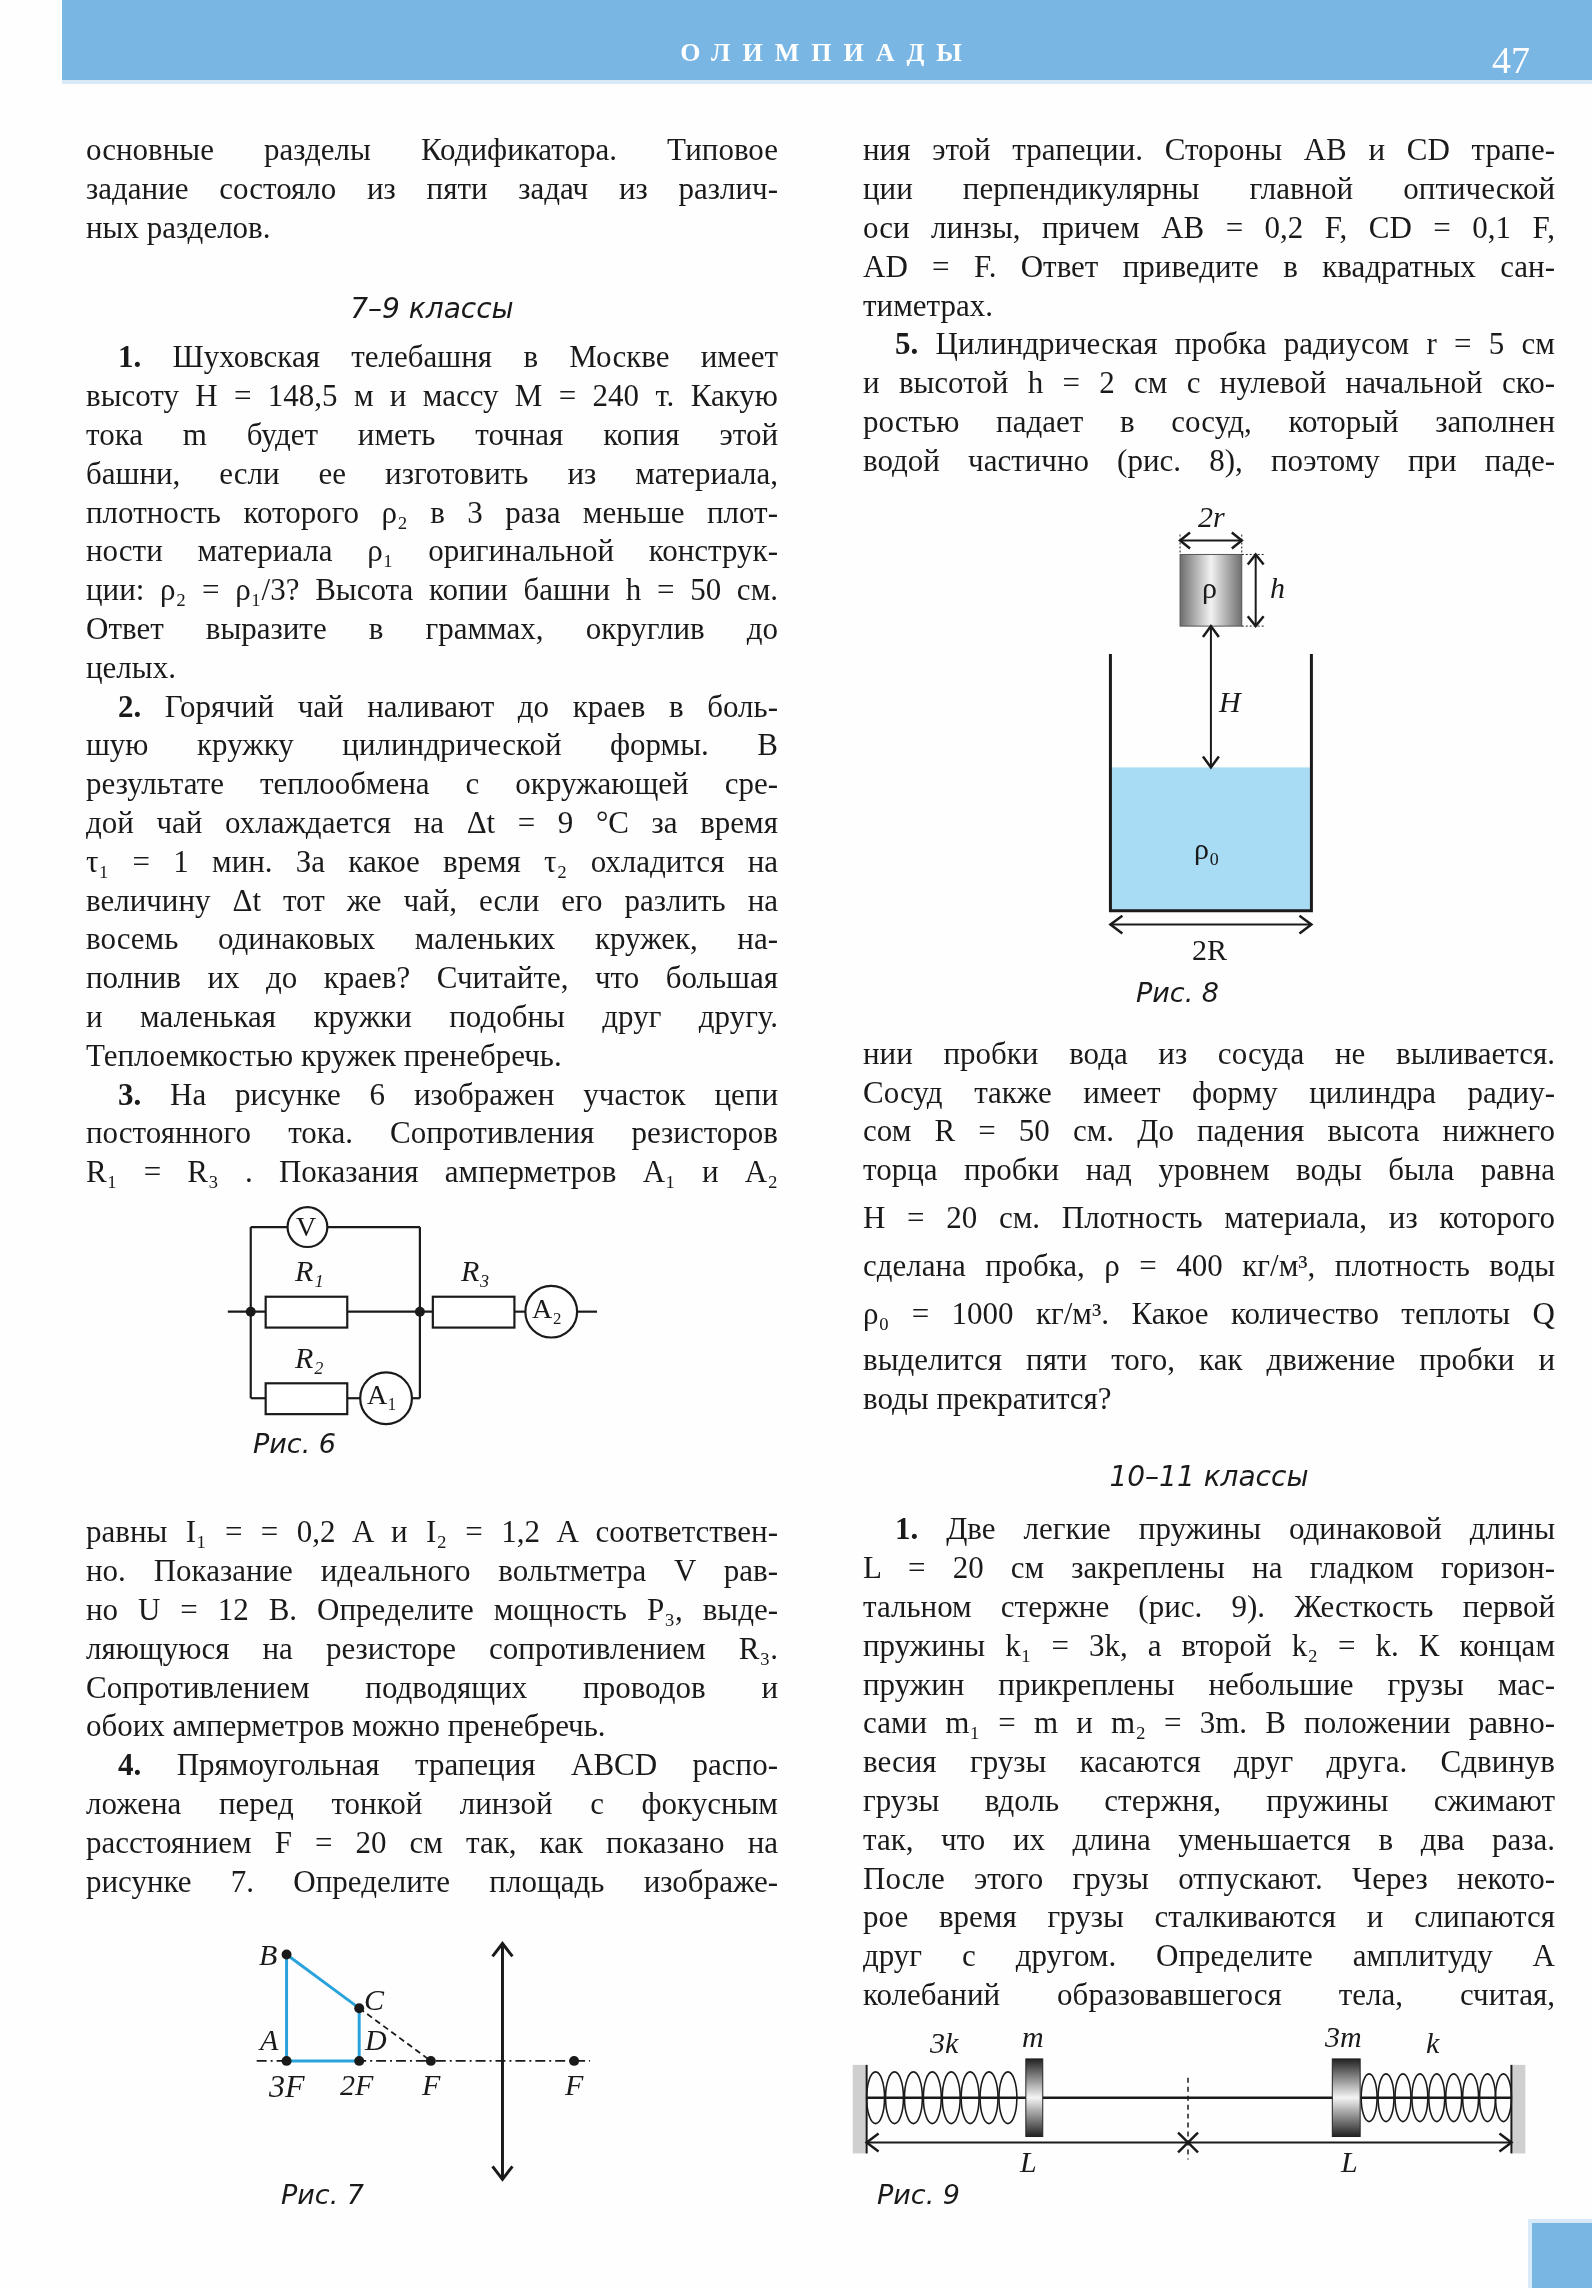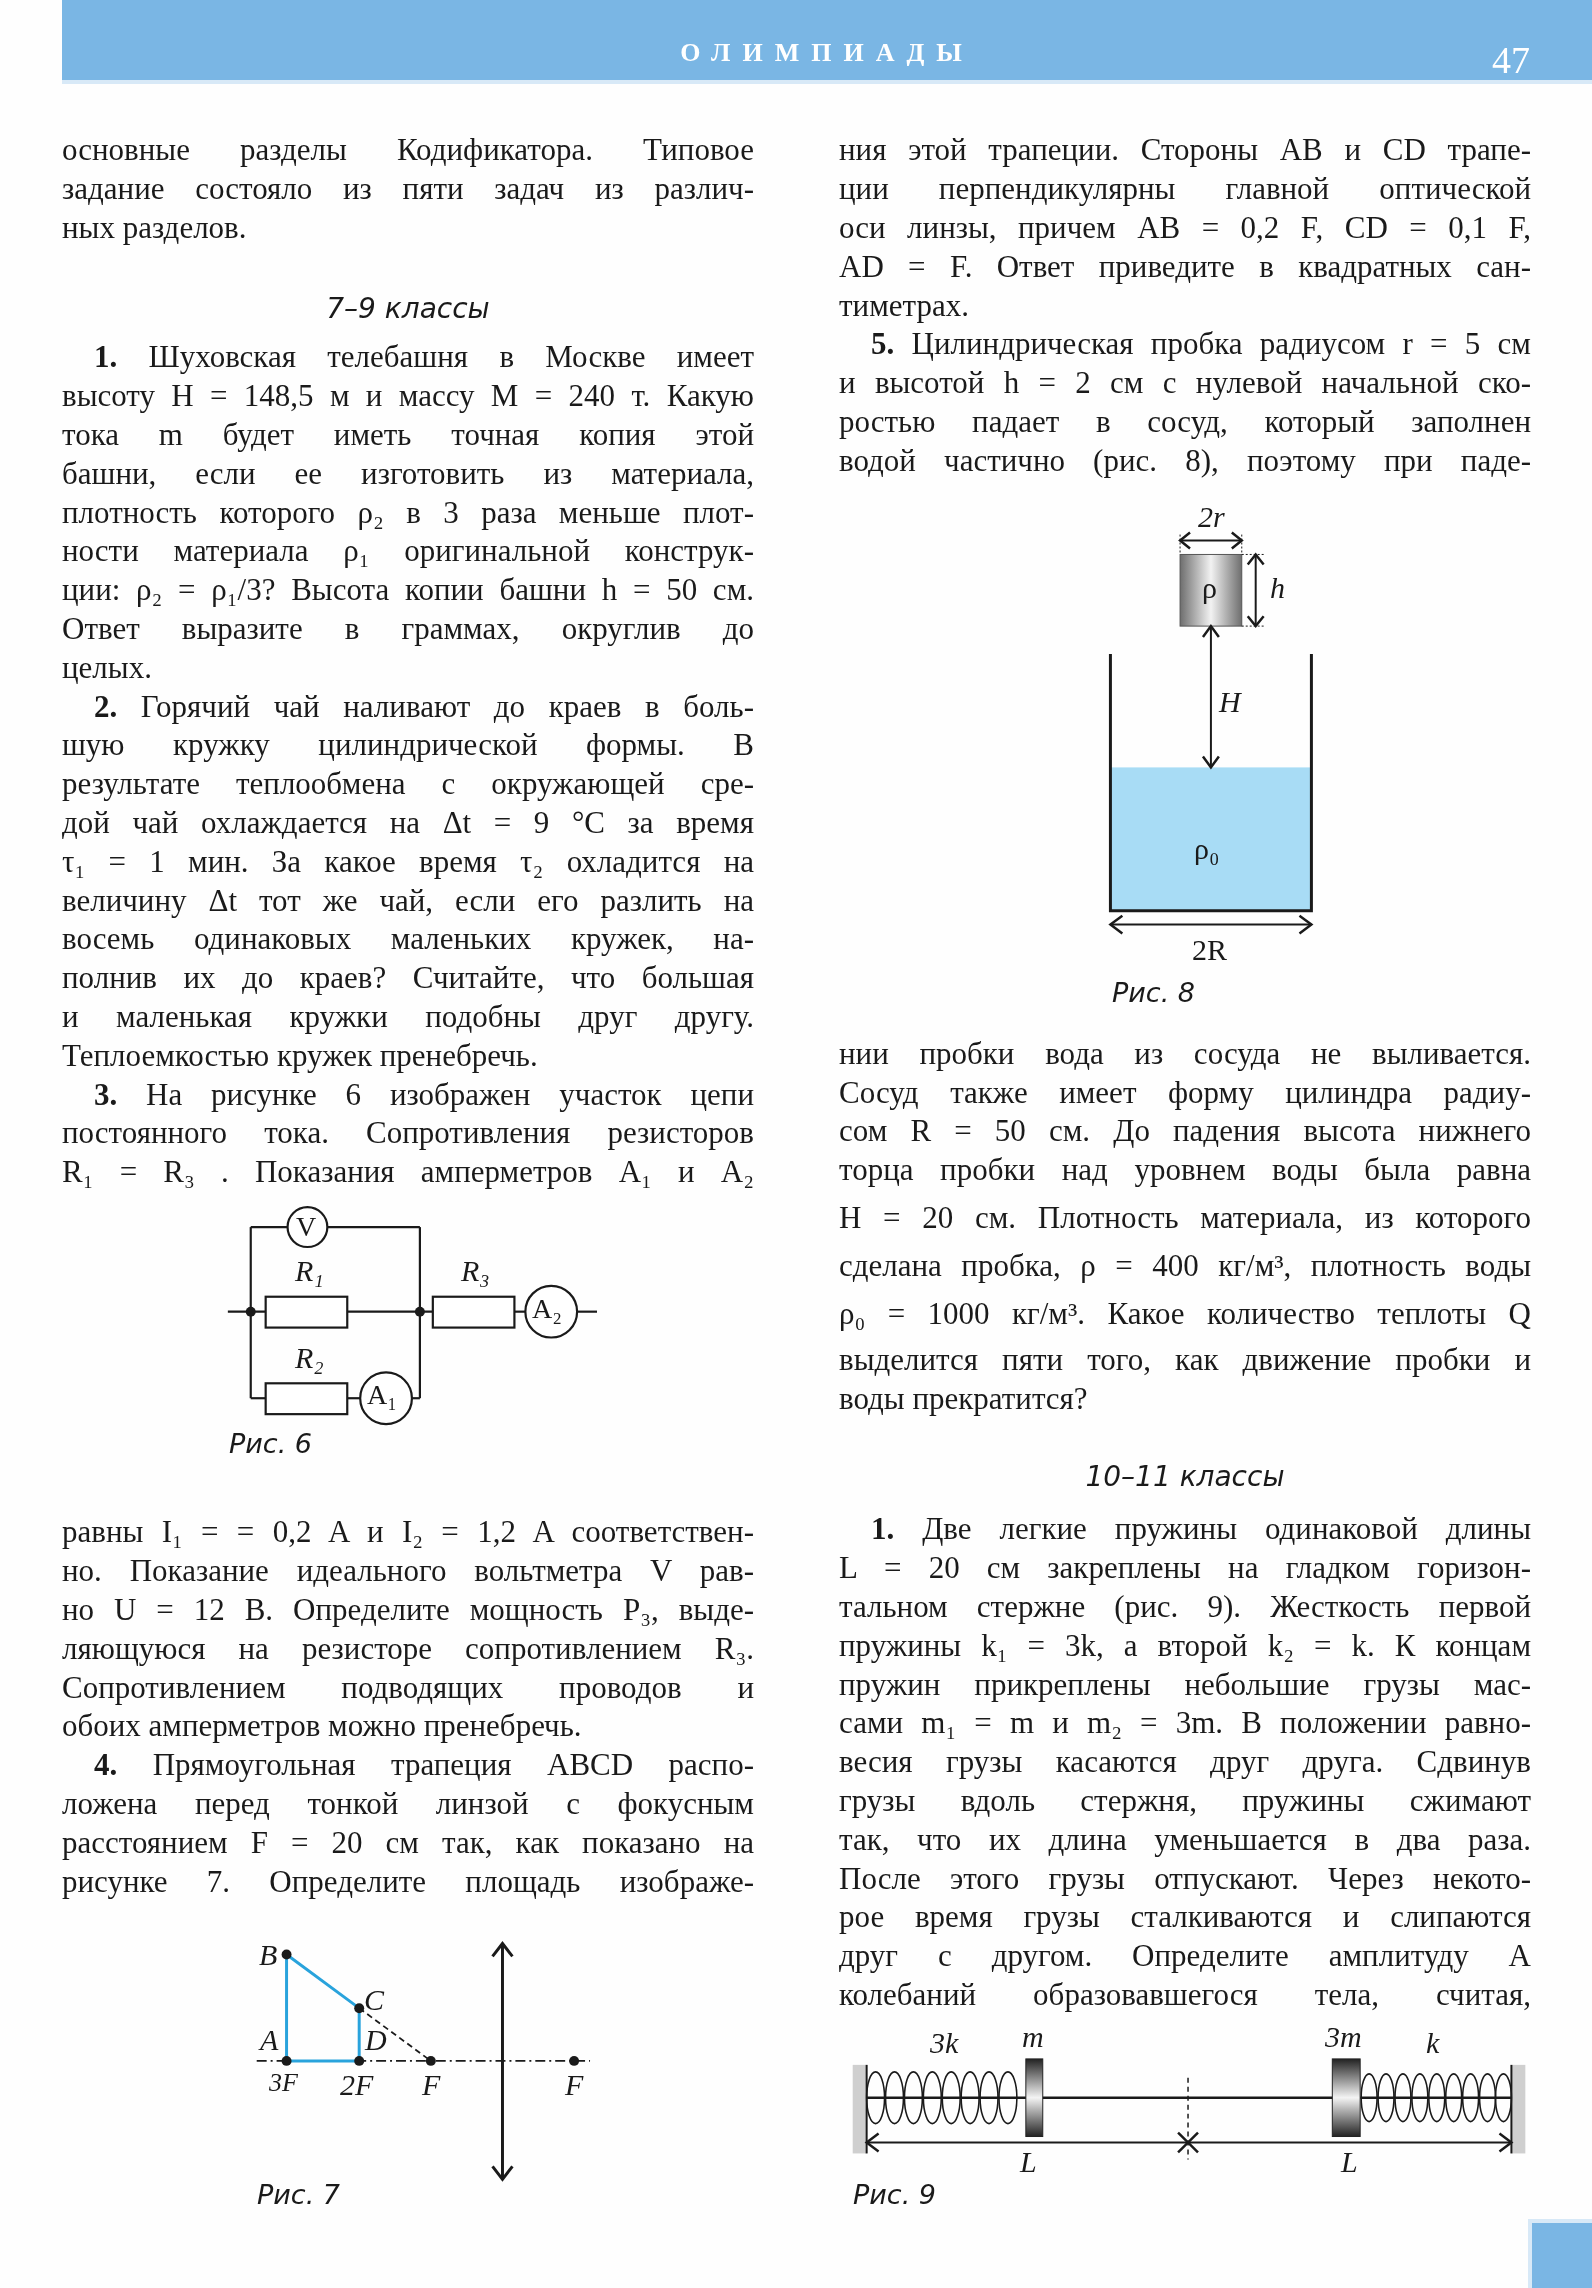--- a/index.html
+++ b/index.html
@@ -3,21 +3,21 @@
 <meta charset="utf-8">
 <style>
   html, body { margin:0; padding:0; }
   body { width:1592px; height:2289px; position:relative; background:#fefefe; overflow:hidden;
          font-family:"Liberation Serif", "DejaVu Serif", serif; color:#1a1a1a; }
   .header { position:absolute; left:62px; top:0; width:1530px; height:80px; background:#7ab6e4;
             border-bottom:4px solid #d8e9f7; }
   .header-title { position:absolute; left:0; width:1530px; top:38px; text-align:center; color:#fff;
             font-size:26px; letter-spacing:12px; font-weight:bold; font-family:"Liberation Serif", serif; }
   .page-num { position:absolute; right:62px; top:38px; color:#fff; font-size:38px; font-family:"Liberation Serif", serif; }
-  .col { position:absolute; width:692px; }
+  .col { position:absolute; width:692px;margin-left:24px; }
   .col-left { left:62px; }
   .col-right { left:839px; }
   .line { position:absolute; left:0; width:692px; height:40px; font-size:31px; line-height:40px;
           white-space:nowrap; text-align:justify; text-align-last:justify; }
   .line.last { text-align-last:left; }
   .line.indent { padding-left:32px; width:660px; }
   .line b { font-weight:bold; }
   .section-title { position:absolute; left:0; width:692px; text-align:center; font-style:italic;
           font-family:"DejaVu Sans", sans-serif; font-size:28px; line-height:40px; font-weight:normal; }
   .caption { position:absolute; font-style:italic; font-family:"DejaVu Sans", sans-serif; font-size:27px; }
@@ -142,21 +142,21 @@
   <circle cx="361" cy="2018" r="5" fill="#1a1a1a"></circle>
   <circle cx="288" cy="2071" r="5" fill="#1a1a1a"></circle>
   <circle cx="361" cy="2071" r="5" fill="#1a1a1a"></circle>
   <circle cx="433" cy="2071" r="5" fill="#1a1a1a"></circle>
   <circle cx="577" cy="2071" r="5" fill="#1a1a1a"></circle>
 </svg>
 <div class="fig-label" style="position:absolute;left:259px;top:1938px;font-size:30px;">B</div>
 <div class="fig-label" style="position:absolute;left:364px;top:1983px;font-size:30px;">C</div>
 <div class="fig-label" style="position:absolute;left:260px;top:2023px;font-size:30px;">A</div>
 <div class="fig-label" style="position:absolute;left:365px;top:2023px;font-size:30px;">D</div>
-<div class="fig-label" style="position:absolute;left:269px;top:2068px;font-size:26px;">3F</div>
+<div class="fig-label" style="position:absolute;left:269px;top:2068px;font-size:32px;">3F</div>
 <div class="fig-label" style="position:absolute;left:340px;top:2068px;font-size:30px;">2F</div>
 <div class="fig-label" style="position:absolute;left:422px;top:2068px;font-size:30px;">F</div>
 <div class="fig-label" style="position:absolute;left:565px;top:2068px;font-size:30px;">F</div>
 
 <div class="col col-right" style="top:0;height:2289px;">
   <div class="line" style="top:130px">ния этой трапеции. Стороны AB и CD трапе-</div>
   <div class="line" style="top:169px">ции перпендикулярны главной оптической</div>
   <div class="line" style="top:208px">оси линзы, причем AB = 0,2 F, CD = 0,1 F,</div>
   <div class="line" style="top:247px">AD = F. Ответ приведите в квадратных сан-</div>
   <div class="line last" style="top:286px">тиметрах.</div>

